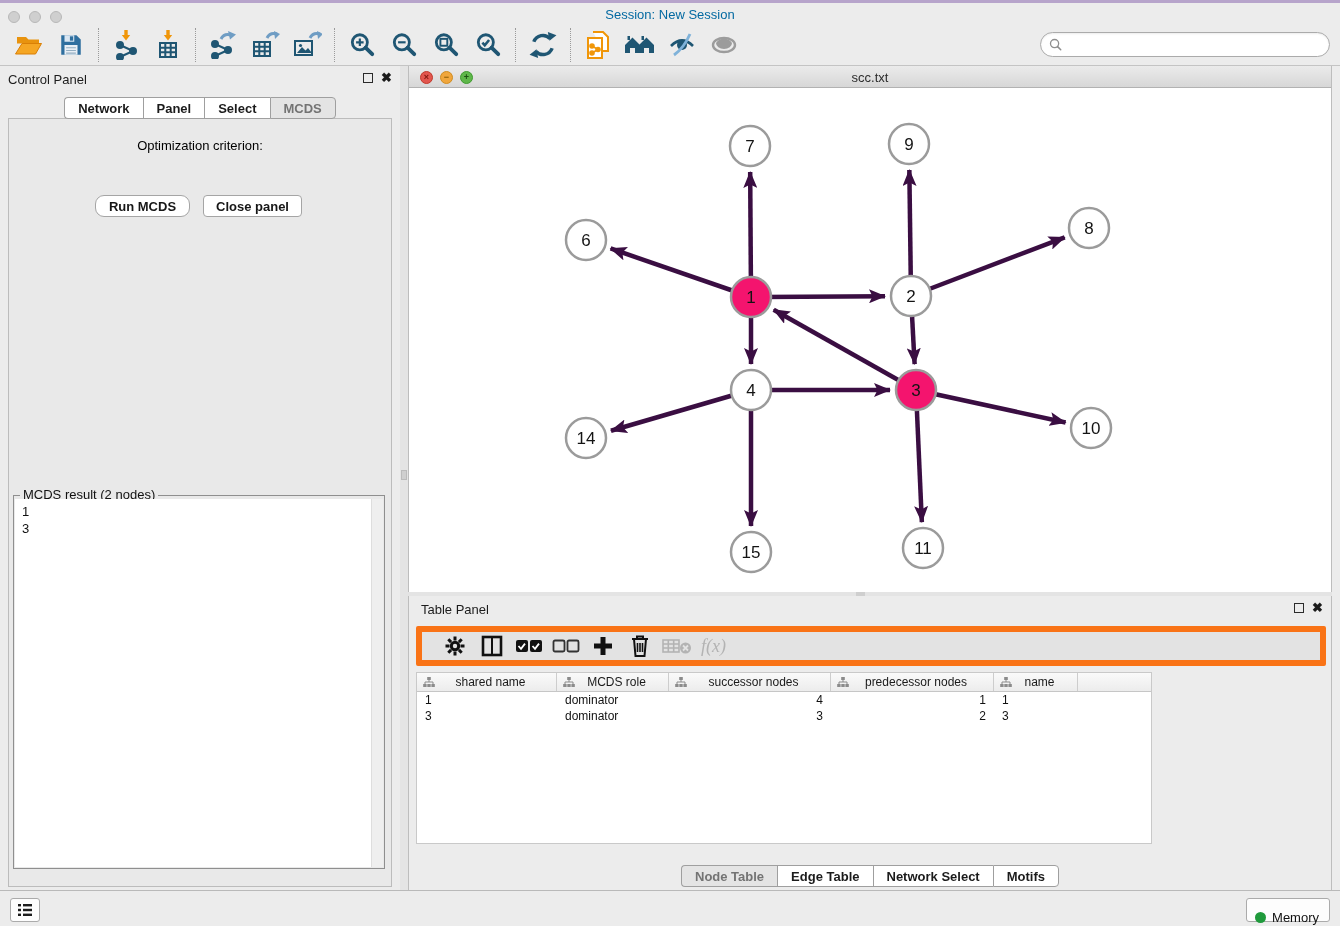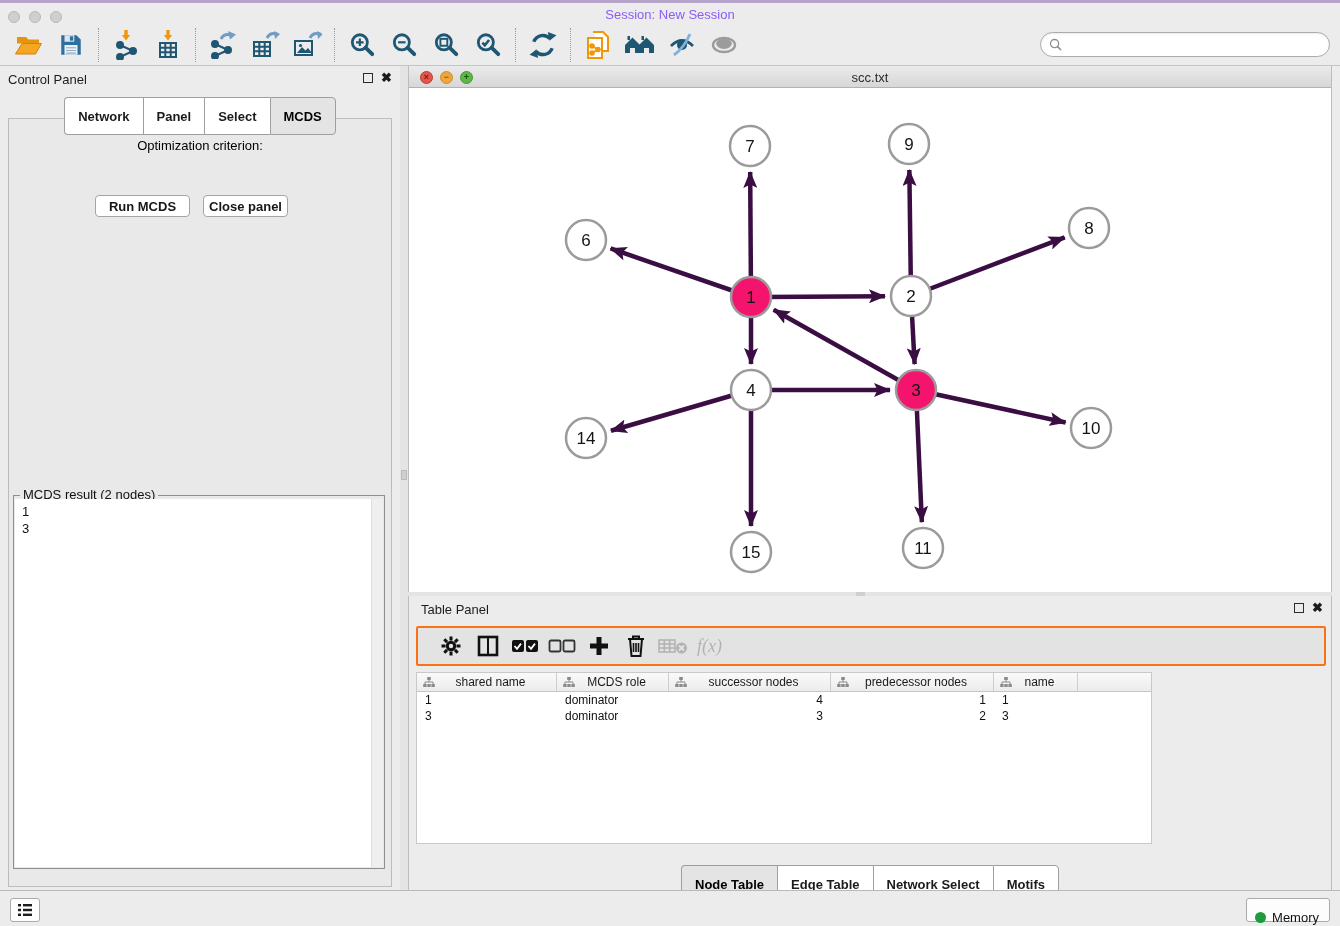--- a/index.html
+++ b/index.html
@@ -3,44 +3,44 @@
 <meta charset="utf-8">
 <style>
   * { margin:0; padding:0; box-sizing:border-box; }
   html,body { width:1340px; height:926px; }
   body { font-family:"Liberation Sans", sans-serif; background:#ececec; position:relative; overflow:hidden; -webkit-font-smoothing:antialiased; }
   .screen { position:absolute; inset:0; background:#ececec; }
 
   
   .top-strip { position:absolute; left:0; top:0; width:1340px; height:3px; background:#b7a4cb; }
   .titlebar { position:absolute; left:0; top:3px; width:1340px; height:21px; background:#ececec; }
-  .titlebar .title { position:absolute; left:0; right:0; top:4px; text-align:center; font-size:13px; color:#8b5cf6; }
+  .titlebar .title { position:absolute; left:0; right:0; top:4px; text-align:center; font-size:13px; color:#0369a1; }
   .tl { position:absolute; top:8px; width:12px; height:12px; border-radius:50%; background:#cfcfcf; border:1px solid #b8b8b8; }
 
   
   .toolbar { position:absolute; left:0; top:24px; width:1340px; height:42px; background:#ececec; border-bottom:1px solid #c4c4c4; display:flex; align-items:center; padding-left:8px; }
   .tbtn { width:42px; height:36px; display:flex; align-items:center; justify-content:center; cursor:default; }
   .tbtn svg { display:block; }
   .tsep { width:1px; height:34px; border-left:1px dotted #9a9a9a; margin:0 6px; }
   .searchbox { position:absolute; right:10px; top:8px; width:290px; height:25px; background:#fff; border:1px solid #ababab; border-radius:13px; display:flex; align-items:center; padding-left:8px; box-shadow:inset 0 1px 2px rgba(0,0,0,.08); }
   .searchbox input { border:none; outline:none; background:transparent; font-size:12px; flex:1; font-family:"Liberation Sans",sans-serif; }
 
   
   .control-panel { position:absolute; left:0; top:66px; width:400px; height:824px; background:#ececec; }
   .panel-head { position:absolute; left:0; top:0; width:100%; height:28px; }
   .panel-head .ph-title { position:absolute; left:8px; top:6px; font-size:13px; color:#1c1c1c; }
   .ph-icons { position:absolute; right:8px; top:7px; display:flex; gap:8px; align-items:center; }
   .float-ic { width:10px; height:10px; border:1.6px solid #2b2b2b; }
   .close-ic { font-size:13px; font-weight:bold; color:#1b1b1b; line-height:10px; }
 
   .seg { display:flex; }
-  .seg .seg-tab { height:38px; padding:0 13px; background:#fff; border:1px solid #9f9f9f; border-right:none; font-size:13px; font-weight:bold; color:#1b1b1b; display:flex; align-items:center; }
+  .seg .seg-tab { height:22px; padding:0 13px; background:#fff; border:1px solid #9f9f9f; border-right:none; font-size:13px; font-weight:bold; color:#1b1b1b; display:flex; align-items:center; }
   .seg .seg-tab:first-child { border-radius:4px 0 0 4px; }
   .seg .seg-tab:last-child { border-right:1px solid #9f9f9f; border-radius:0 4px 4px 0; }
-  .seg .seg-tab.active { background:#e4e4e4; color:#000000; }
+  .seg .seg-tab.active { background:#e4e4e4; color:#737373; }
   .cp-tabs { position:absolute; left:0; right:0; top:31px; display:flex; justify-content:center; z-index:3; }
 
   .cp-inner { position:absolute; left:8px; right:8px; top:52px; bottom:3px; background:#e9e9e9; border:1px solid #bcbcbc; }
   .opt-label { position:absolute; left:0; right:0; top:19px; text-align:center; font-size:13px; color:#000000; }
   .select { position:absolute; left:36px; top:42px; width:310px; height:22px; background:#fff; border:1px solid #ababab; border-radius:4px; display:flex; align-items:center; padding:0 6px; font-size:13px; color:#111; }
   .select .sel-txt { flex:1; }
   .cp-btn { position:absolute; top:76px; height:22px; background:#fff; border:1px solid #a5a5a5; border-radius:4px; font-size:13px; font-weight:bold; color:#161616; display:flex; align-items:center; justify-content:center; }
 
   .fieldset { position:absolute; left:4px; top:376px; width:372px; height:374px; border:1px solid #8f8f8f; }
   .fieldset .legend { position:absolute; left:6px; top:-9px; background:#e9e9e9; padding:0 3px; font-size:13px; color:#111; }
@@ -56,21 +56,21 @@
   .net-canvas { position:absolute; left:0; top:22px; width:100%; height:504px; background:#fff; }
 
   .vsplit { position:absolute; left:400px; top:66px; width:8px; height:824px; background:#e4e4e4; }
   .vsplit .grip { position:absolute; left:1px; top:404px; width:6px; height:10px; background:#cfcfcf; border:1px solid #bbb; }
   .hsplit { position:absolute; left:408px; top:592px; width:924px; height:4px; background:#e4e4e4; }
   .hsplit .grip { position:absolute; left:448px; top:0; width:9px; height:4px; background:#cfcfcf; }
 
   
   .table-panel { position:absolute; left:408px; top:596px; width:924px; height:294px; background:#ececec; border-left:1px solid #bdbdbd; border-right:1px solid #bdbdbd; }
   .tp-head .ph-title { position:absolute; left:12px; top:6px; font-size:13px; color:#1c1c1c; }
-  .tp-toolbar { position:absolute; left:7px; top:30px; width:910px; height:40px; background:#e3e3e3; border:2px solid #f97316; border-radius:2px; display:flex; align-items:center; padding-left:14px; }
+  .tp-toolbar { position:absolute; left:7px; top:30px; width:910px; height:40px; background:#e3e3e3; border:6px solid #f97316; border-radius:2px; display:flex; align-items:center; padding-left:14px; }
   .tp-btn { width:37px; height:32px; display:flex; align-items:center; justify-content:center; }
   .fx { font-family:"Liberation Serif", serif; font-style:italic; font-size:18px; color:#b3b3b3; }
 
   .dtable { position:absolute; left:7px; top:76px; width:736px; height:172px; background:#fff; border:1px solid #c9c9c9; overflow:hidden; }
   .dt-header { display:flex; height:19px; background:linear-gradient(#fafafa,#ececec); border-bottom:1px solid #c6c6c6; }
   .dt-hcell { display:flex; align-items:center; border-right:1px solid #cdcdcd; font-size:12px; color:#1a1a1a; position:relative; }
   .dt-hcell .tree-ic { margin-left:6px; }
   .dt-hcell .hlabel { flex:1; text-align:center; padding-right:10px; }
   .dt-row { display:flex; height:16px; }
   .dt-cell { font-size:12px; color:#111; padding:1px 8px 0 8px; white-space:nowrap; overflow:hidden; }
@@ -264,22 +264,22 @@
       </span>
     </div>
     <div class="cp-tabs seg" id="cp-tabs">
         <div class="seg-tab">Network</div>
         <div class="seg-tab">Panel</div>
         <div class="seg-tab">Select</div>
         <div class="seg-tab active">MCDS</div>
       </div>
     <div class="cp-inner">
       <div class="opt-label">Optimization criterion:</div>
-      <div class="cp-btn" style="left:86px;width:95px;">Run MCDS</div>
-      <div class="cp-btn" style="left:194px;width:85px;">Close panel</div>
+      <div class="cp-btn" style="left:86px;width:95px;border-radius:9px;">Run MCDS</div>
+      <div class="cp-btn" style="left:194px;width:99px;">Close panel</div>
 
       <div class="fieldset">
         <span class="legend">MCDS result (2 nodes)</span>
         <div class="fs-body">
           <div class="fs-items" id="mcds-items">
               <div>1</div>
               <div>3</div>
             </div>
           <div class="fs-scroll"></div>
         </div>

